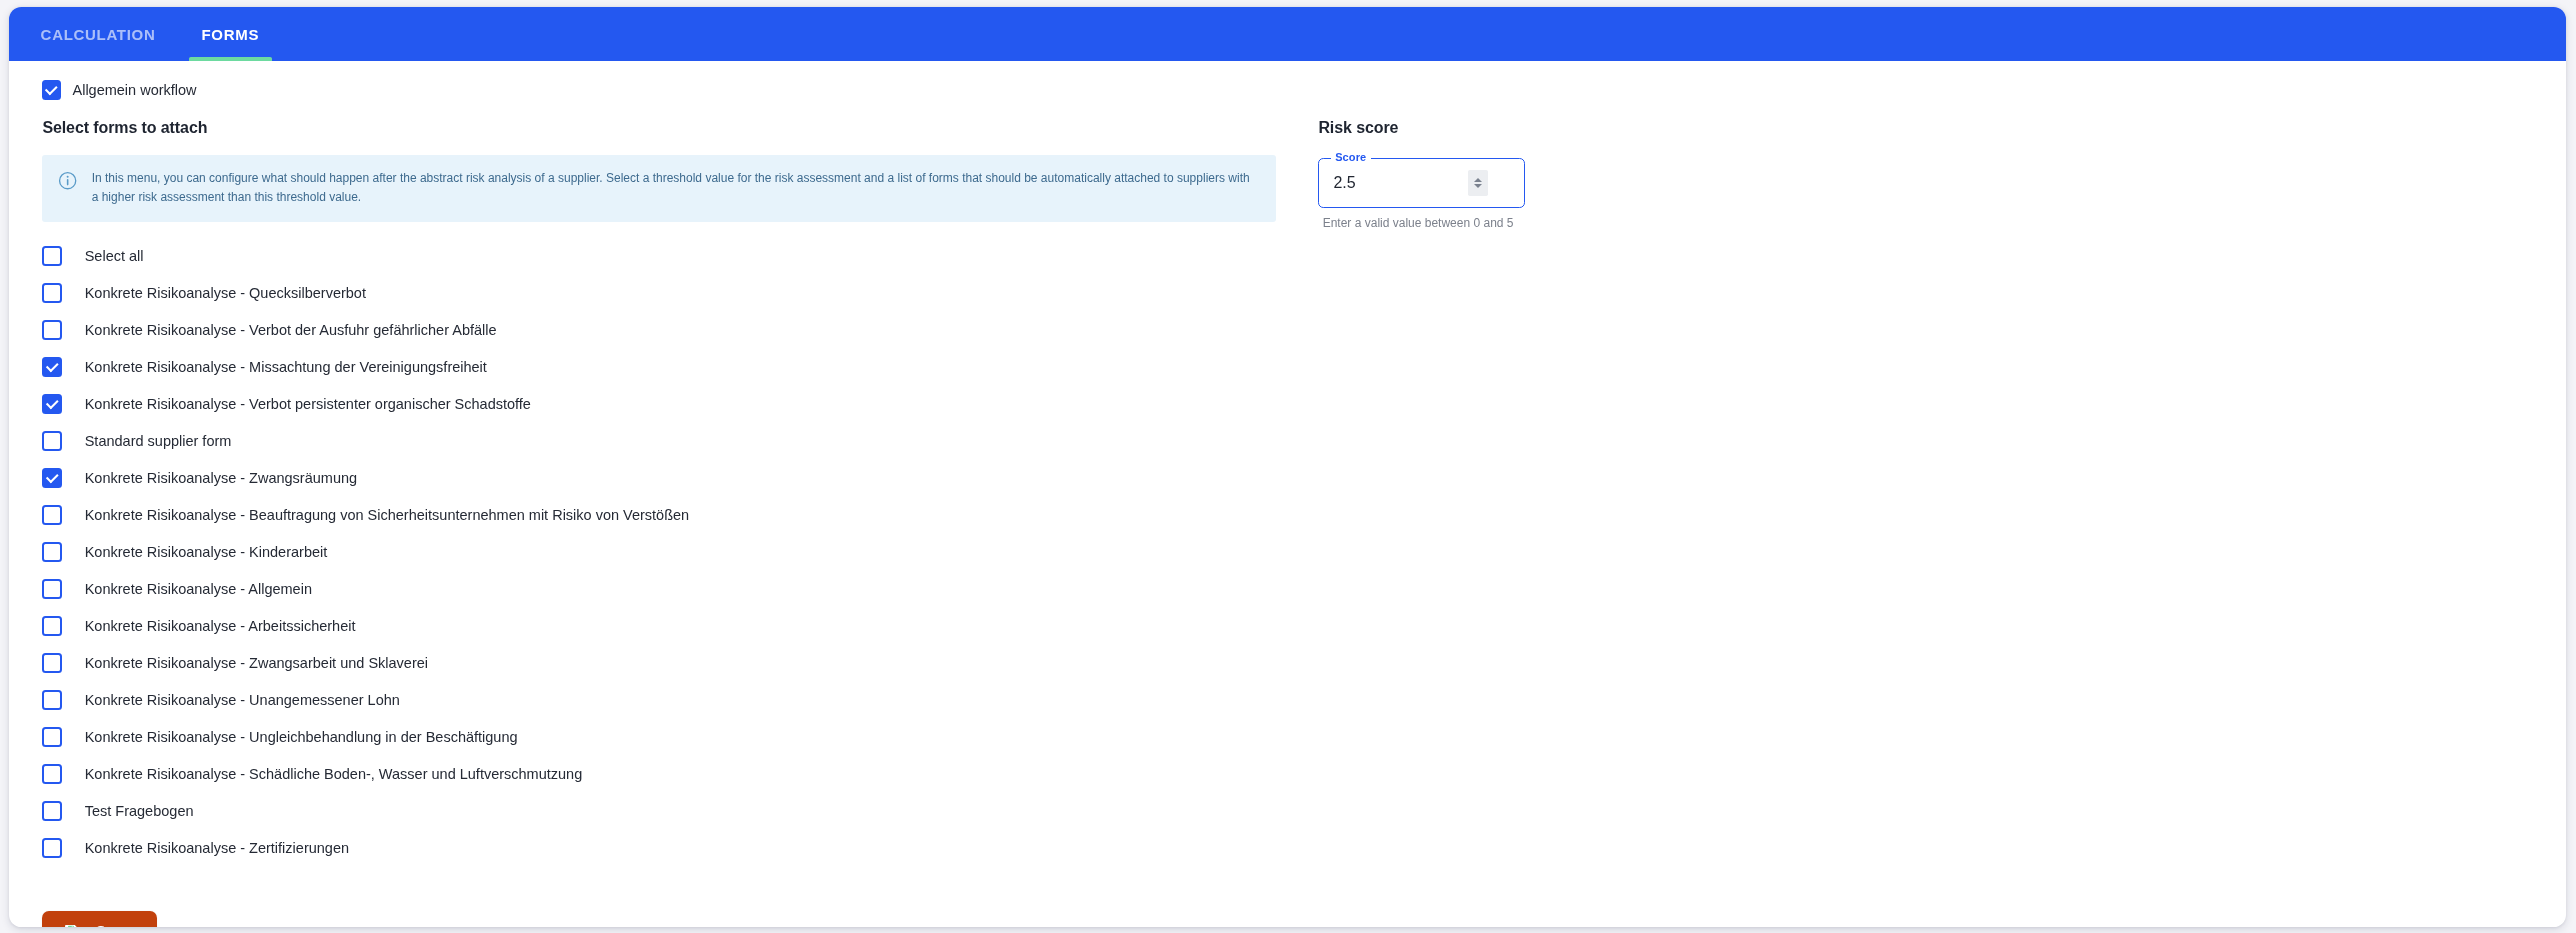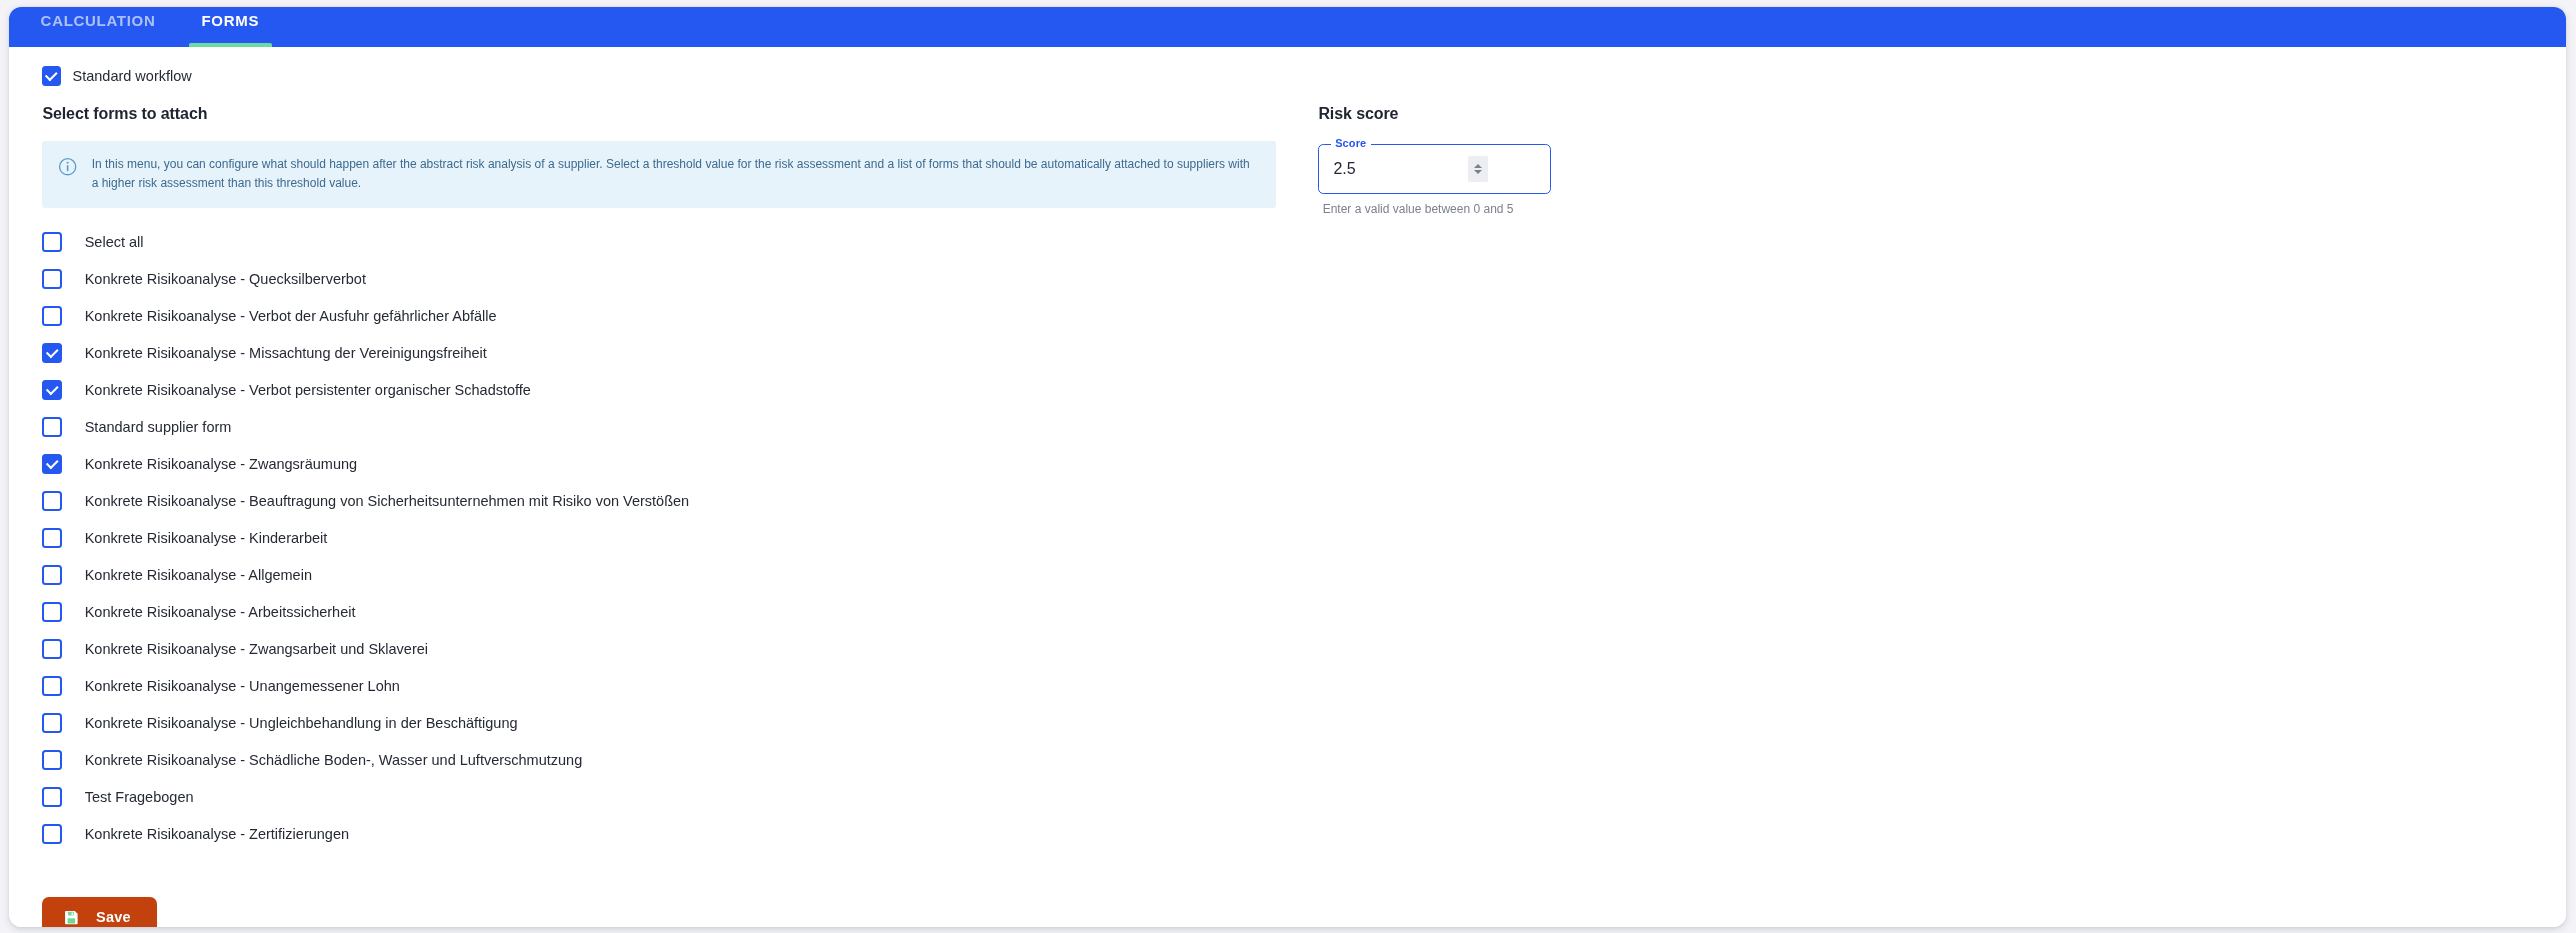--- a/index.html
+++ b/index.html
@@ -22,21 +22,21 @@
     width: 2557px;
     height: 920px;
     background: #ffffff;
     border-radius: 12.3px;
     box-shadow: 0 2.6px 8.8px rgba(22,30,60,0.13), 0 0.9px 2.6px rgba(22,30,60,0.08);
     overflow: hidden;
   }
 
   
   .tabbar {
-    height: 40px;
+    height: 54px;
     background: #2458f0;
     display: flex;
     align-items: flex-end;
     padding-left: 8.8px;
     position: relative;
   }
   .tab {
     position: relative;
     height: 54px;
     display: flex;
@@ -178,21 +178,21 @@
     box-shadow: 0 0.9px 1.8px rgba(0,0,0,0.08);
     font-family: "Liberation Sans", sans-serif;
     margin-top: 27px;
   }
   .btn-save svg { display: block; }
 
   
   .field-outline {
     position: relative;
     margin: 21px 0 0 8px;
-    width: 233px;
+    width: 207px;
     height: 50px;
     border: 1.6px solid #2458f0;
     border-radius: 5.3px;
     background: #ffffff;
     display: flex;
     align-items: center;
   }
   .field-legend {
     position: absolute;
     top: -8px;
@@ -253,21 +253,21 @@
     </div>
     <div class="tab active">
       <span>FORMS</span>
     </div>
   </div>
 
   <div class="content">
 
     <div class="row-activate">
       <span class="cb checked"></span>
-      <span class="cb-label">Standard workflow</span>
+      <span class="cb-label">Allgemein workflow</span>
     </div>
 
     <div class="columns">
 
       <div class="col-left">
 
         <div class="section-title">Select forms to attach</div>
 
         <div class="infobox">
           <span class="info-icon">

